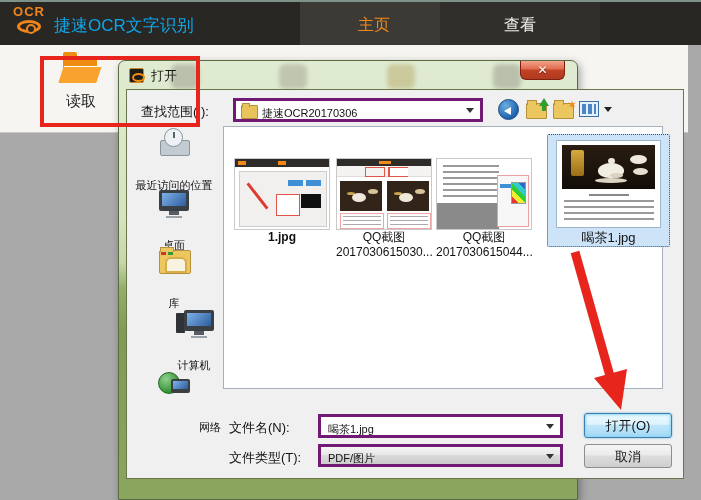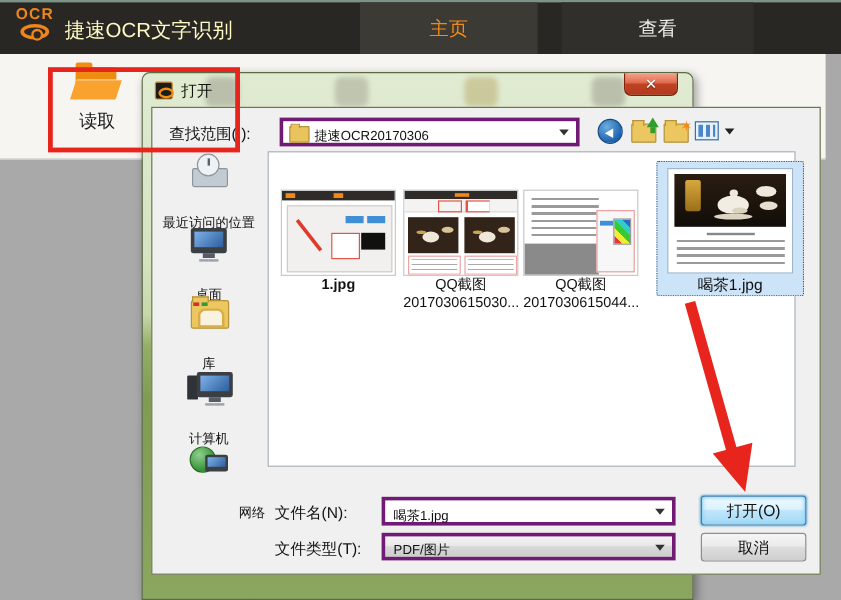--- a/index.html
+++ b/index.html
@@ -6,24 +6,24 @@
   body{font-family:"Liberation Sans","DejaVu Sans",sans-serif;}
   .screen{position:relative;width:701px;height:500px;overflow:hidden;background:#a9a9a9;}
   .abs{position:absolute;}
 
   
   .titlebar{left:0;top:0;width:701px;height:45px;background:#282724;border-top:2px solid #7d938a;box-sizing:border-box;}
   .logo{left:8px;top:2px;width:42px;height:41px;text-align:center;}
   .logo-text{color:#f0851c;font-weight:bold;font-size:13px;letter-spacing:1px;line-height:15px;}
   .logo-eye{position:relative;margin:1px auto 0;width:24px;height:13px;border:3px solid #f0851c;border-radius:50%;box-sizing:border-box;}
   .logo-eye::after{content:"";position:absolute;left:50%;top:50%;width:6px;height:6px;margin:-3px 0 0 -3px;border-radius:50%;background:#282724;border:2px solid #f0851c;}
-  .app-title{left:54px;top:0;height:45px;line-height:47px;color:#fef9c3;font-size:17px;}
+  .app-title{left:54px;top:0;height:45px;line-height:47px;color:#0ea5e9;font-size:17px;}
   .tab{top:0;height:45px;line-height:45px;text-align:center;font-size:16px;}
   .tab-home{left:300px;width:148px;background:#3b3a35;color:#f08919;}
-  .tab-view{left:468px;width:160px;background:#302f2b;color:#ebebе8;color:#ebebe8;}
+  .tab-view{left:440px;width:160px;background:#302f2b;color:#ebebе8;color:#ebebe8;}
 
   
   .ribbon{left:0;top:45px;width:701px;height:88px;background:#f6f5f2;border-bottom:1px solid #c9c7c3;box-sizing:border-box;}
   .read-btn{left:45px;top:5px;width:72px;height:78px;text-align:center;cursor:pointer;}
   .folder-icon{position:relative;margin:4px auto 0;width:40px;height:30px;}
   .folder-back{position:absolute;left:2px;top:2px;width:34px;height:26px;background:#ef8c12;border-radius:2px;}
   .folder-back::before{content:"";position:absolute;left:0;top:-4px;width:14px;height:5px;background:#ef8c12;border-radius:2px 2px 0 0;}
   .folder-front{position:absolute;left:0px;top:12px;width:38px;height:16px;background:#f9a32e;border-radius:1px;transform:skewX(-18deg);border-top:1px solid #fff;}
   .read-label{margin-top:8px;font-size:15px;color:#1a1a1a;}
   .gray-right{left:688px;top:45px;width:13px;height:455px;background:#a9a9a9;}
@@ -200,21 +200,21 @@
           </div>
         <div class="place-label">桌面</div>
       </div>
       <div class="abs place" style="left:0;top:156px;">
         <div class="pic">
             <div class="lib-folder"></div>
             <div class="lib-dots"></div>
           </div>
         <div class="place-label">库</div>
       </div>
-      <div class="abs place" style="left:0;top:218px;">
+      <div class="abs place" style="left:0;top:218px;padding-left:20px;">
         <div class="pic">
             <div class="tower"></div>
             <div class="monitor" style="left:8px;"></div>
           </div>
         <div class="place-label">计算机</div>
       </div>
       <div class="abs place" style="left:0;top:280px;text-align:right;">
         <div class="pic">
             <div class="globe"></div>
             <div class="net-mon"></div>

